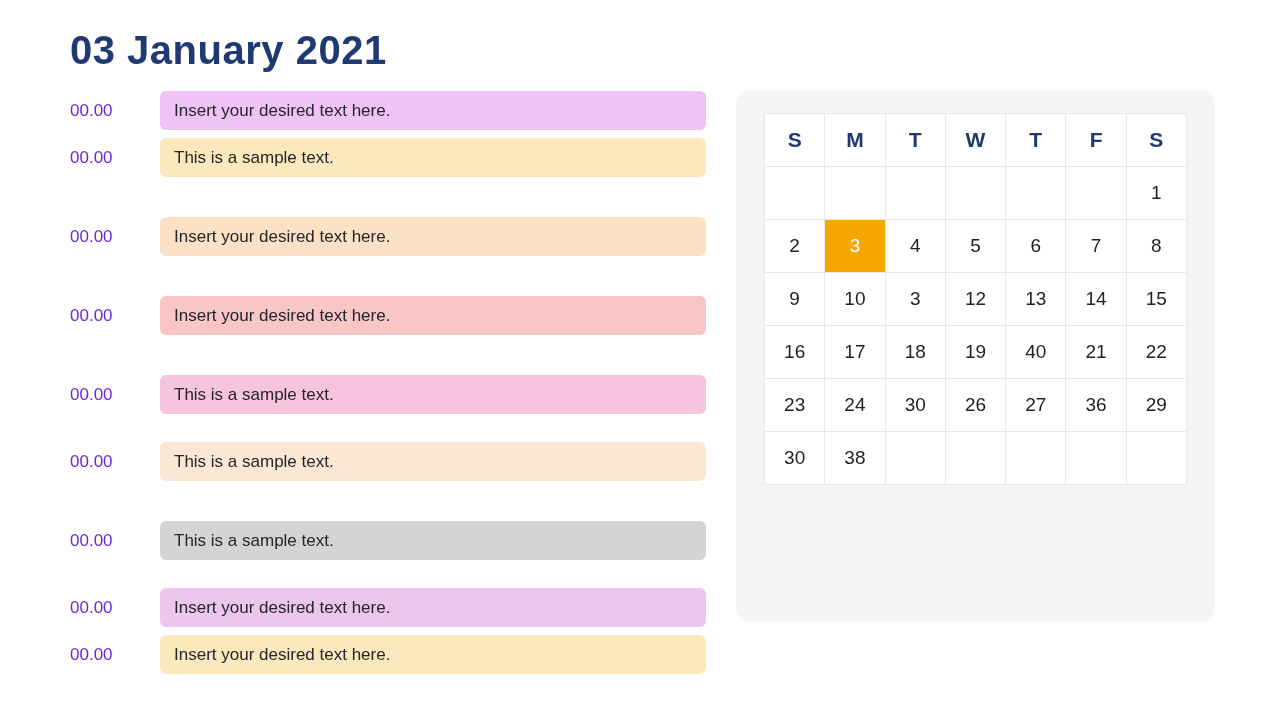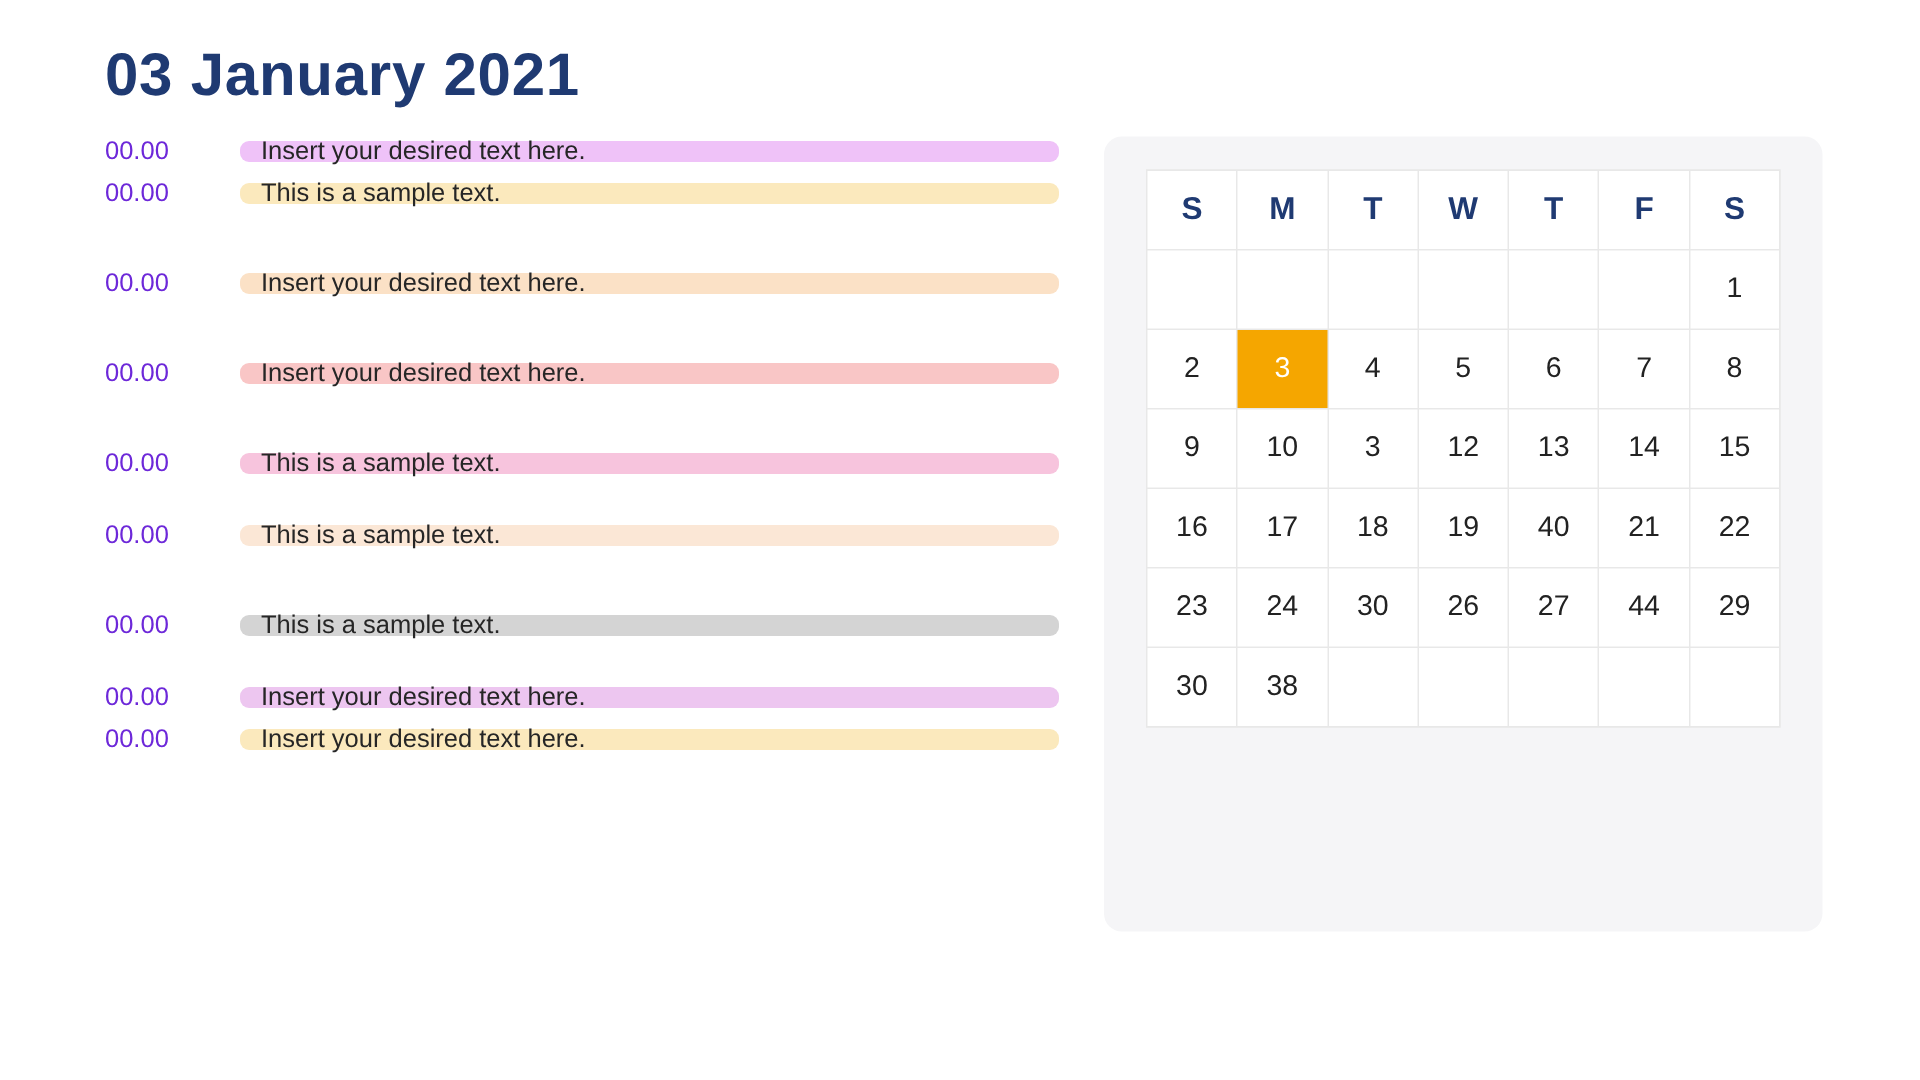--- a/index.html
+++ b/index.html
@@ -36,21 +36,21 @@
     align-items: center;
   }
   .slot .time {
     width: 90px;
     font-size: 17px;
     color: #6d28d9;
     font-weight: 400;
   }
   .slot .bar {
     flex: 1;
-    height: 14px;
+    height: 39px;
     border-radius: 6px;
     display: flex;
     align-items: center;
     padding-left: 14px;
     font-size: 17px;
     color: #262626;
   }
   .gap-s  { margin-top: 8px; }
   .gap-m  { margin-top: 28px; }
   .gap-l  { margin-top: 40px; }
@@ -188,21 +188,21 @@
         <div class="cal-cell">18</div>
         <div class="cal-cell">19</div>
         <div class="cal-cell">40</div>
         <div class="cal-cell">21</div>
         <div class="cal-cell">22</div>
         <div class="cal-cell">23</div>
         <div class="cal-cell">24</div>
         <div class="cal-cell">30</div>
         <div class="cal-cell">26</div>
         <div class="cal-cell">27</div>
-        <div class="cal-cell">44</div>
+        <div class="cal-cell">36</div>
         <div class="cal-cell">29</div>
         <div class="cal-cell">30</div>
         <div class="cal-cell">38</div>
         <div class="cal-cell"></div>
         <div class="cal-cell"></div>
         <div class="cal-cell"></div>
         <div class="cal-cell"></div>
         <div class="cal-cell"></div>
       </div>
   </div>

